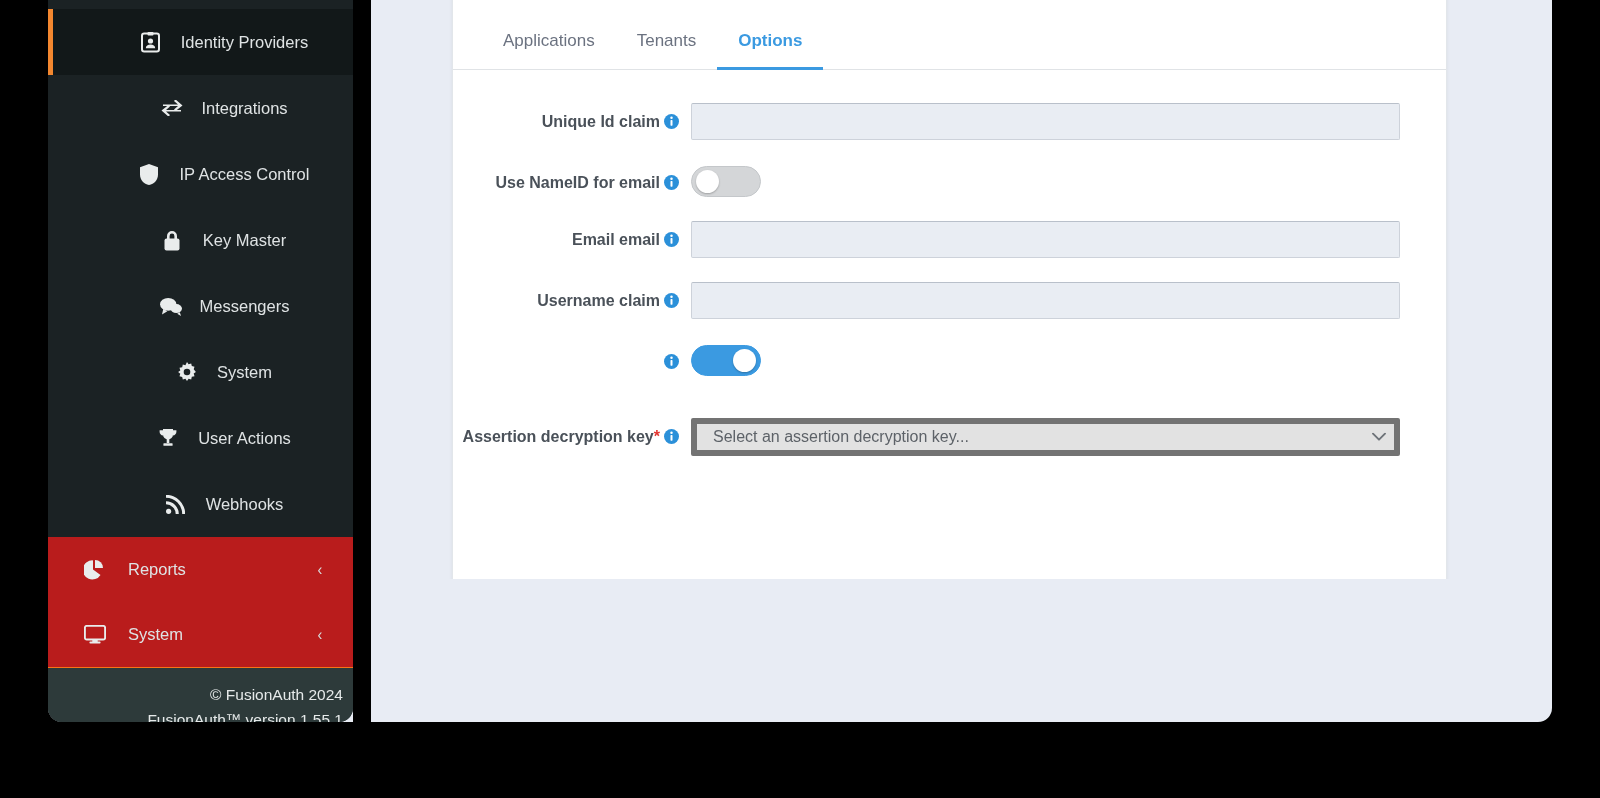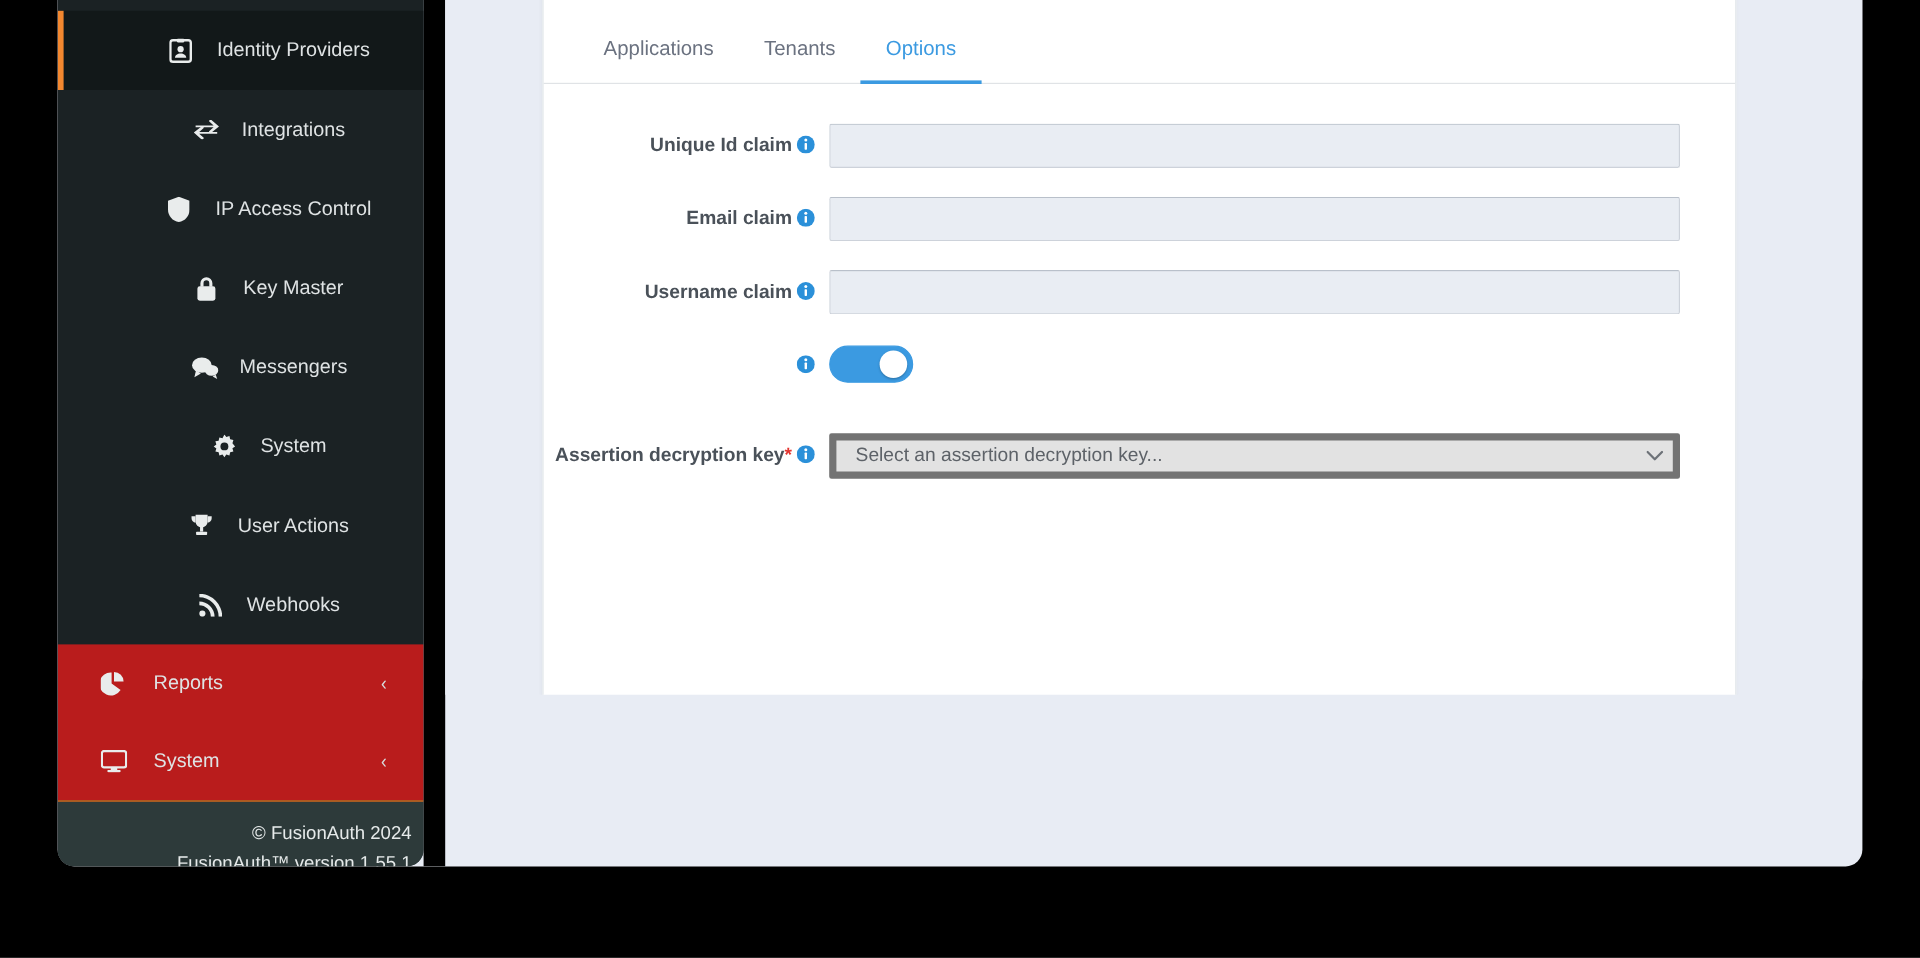--- a/index.html
+++ b/index.html
@@ -149,21 +149,21 @@
   }
   .tab {
     position: relative;
     padding: 0 21px 18px;
     font-size: 17px;
     color: #6b7280;
     cursor: pointer;
     user-select: none;
     white-space: nowrap;
   }
-  .tab.active { color: #3b9ae1; }
+  .tab.active { color: #3b9ae1; font-weight: bold; }
   .tab.active::after {
     content: "";
     position: absolute;
     left: 0; right: 0; bottom: -1px;
     height: 3px;
     background: #3b9ae1;
   }
 
   
   .form {
@@ -419,24 +419,38 @@
                   <circle cx="7.5" cy="7.5" r="7.5" fill="#2b90d9"></circle>
                   <rect x="6.5" y="6.1" width="2" height="5.6" rx="0.6" fill="#ffffff"></rect>
                   <circle cx="7.5" cy="3.7" r="1.25" fill="#ffffff"></circle>
                 </svg></span>
           </div>
           <div class="form-control">
             <input class="text-input" type="text" value="" style="">
           </div>
         </div>
 
-
         <div class="form-row">
           <div class="form-label">
-            <span>Email claim</span><span class="info-icon"><svg width="15" height="15" viewBox="0 0 15 15">
+            <span>Use NameID for email</span><span class="info-icon"><svg width="15" height="15" viewBox="0 0 15 15">
+                  <circle cx="7.5" cy="7.5" r="7.5" fill="#2b90d9"></circle>
+                  <rect x="6.5" y="6.1" width="2" height="5.6" rx="0.6" fill="#ffffff"></rect>
+                  <circle cx="7.5" cy="3.7" r="1.25" fill="#ffffff"></circle>
+                </svg></span>
+          </div>
+          <div class="form-control">
+            <span class="toggle">
+              <span class="knob"></span>
+            </span>
+          </div>
+        </div>
+
+        <div class="form-row">
+          <div class="form-label">
+            <span>Email email</span><span class="info-icon"><svg width="15" height="15" viewBox="0 0 15 15">
                   <circle cx="7.5" cy="7.5" r="7.5" fill="#2b90d9"></circle>
                   <rect x="6.5" y="6.1" width="2" height="5.6" rx="0.6" fill="#ffffff"></rect>
                   <circle cx="7.5" cy="3.7" r="1.25" fill="#ffffff"></circle>
                 </svg></span>
           </div>
           <div class="form-control">
             <input class="text-input" type="text" value="" style="">
           </div>
         </div>
 

